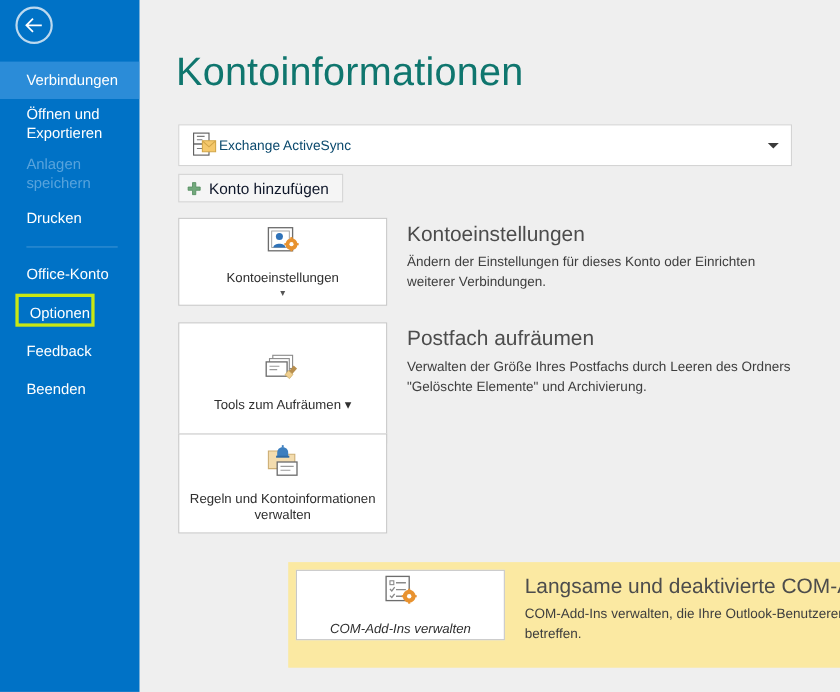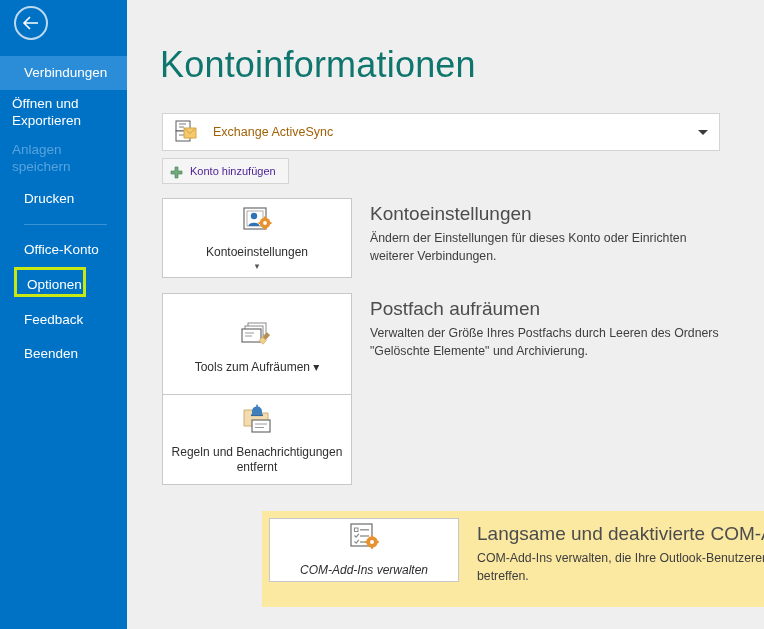--- a/index.html
+++ b/index.html
@@ -48,21 +48,20 @@
     font-size: 13.5px;
     white-space: nowrap;
     cursor: pointer;
   }
   .nav-item.two-line {
     height: 46px;
     line-height: 17px;
     padding-top: 5px;
     white-space: normal;
     padding-right: 6px;
-    padding-left: 12px;
   }
   .nav-item.selected { background: #2b8cd8; }
   .nav-item.disabled { color: #57a3dc; cursor: default; }
   .nav-sep {
     margin: 8px 20px 8px 24px;
     height: 1px;
     background: #3b92d4;
   }
   .nav-item.boxed {
     margin-left: 14px;
@@ -92,44 +91,44 @@
   .account-select {
     position: absolute; left: 35px; top: 113px;
     width: 558px; height: 38px;
     background: #ffffff;
     border: 1px solid #d4d4d4;
     display: flex; align-items: center;
     cursor: pointer;
   }
   .account-icon { margin-left: 10px; width: 26px; height: 26px; flex: 0 0 auto; }
   .account-name {
-    margin-left: 14px;
+    margin-left: 0;
     font-size: 12.5px;
-    color: #a16207;
+    color: #0c4a6e;
   }
   .account-caret {
     margin-left: auto; margin-right: 11px;
     width: 0; height: 0;
     border-left: 5px solid transparent;
     border-right: 5px solid transparent;
     border-top: 5px solid #3a3a3a;
   }
 
   
   .add-account {
     position: absolute; left: 35px; top: 158px;
     height: 26px;
     background: #f5f5f5;
     border: 1px solid #d4d4d4;
     display: inline-flex; align-items: center;
     padding: 0 12px 0 7px;
     cursor: pointer;
   }
   .plus-icon { width: 13px; height: 13px; margin-right: 7px; flex: 0 0 auto;}
-  .add-account-label { font-size: 11px; color: #4c1d95; }
+  .add-account-label { font-size: 14px; color: #0f172a; }
 
   
   .row {
     position: absolute;
     left: 35px;
     width: 558px;
     display: flex;
   }
   .row.highlight { background: #fbe9a2; }
   .tile {
@@ -317,21 +316,21 @@
           <svg width="34" height="30" viewBox="0 0 34 30">
             <path d="M4 6 L13 6 L15 9 L28 9 L28 22 L4 22 Z" fill="#f3dcae" stroke="#cdae74" stroke-width="1"></path>
             <path d="M17 2.5 C13.8 2.5 12 4.6 12 7.6 L12 10.5 L22 10.5 L22 7.6 C22 4.6 20.2 2.5 17 2.5 Z" fill="#3d7fbf"></path>
             <rect x="11" y="10.3" width="12" height="1.8" fill="#2f6ba5"></rect>
             <rect x="16.2" y="0.7" width="1.7" height="2.2" fill="#3d7fbf"></rect>
             <rect x="12" y="16" width="18" height="12" fill="#ffffff" stroke="#6d6d6d" stroke-width="1.2"></rect>
             <line x1="15" y1="20" x2="27" y2="20" stroke="#9a9a9a" stroke-width="1"></line>
             <line x1="15" y1="23.5" x2="24" y2="23.5" stroke="#9a9a9a" stroke-width="1"></line>
           </svg>
         </span>
-        <span class="tile-label">Regeln und Benachrichtigungen entfernt</span>
+        <span class="tile-label">Regeln und Kontoinformationen verwalten</span>
       </div>
     </div>
 
     <div class="row highlight" id="row-addins">
       <div class="tile">
         <span class="tile-icon">
           <svg width="32" height="30" viewBox="0 0 32 30">
             <rect x="3" y="2" width="21" height="22" fill="#ffffff" stroke="#6d6d6d" stroke-width="1.2"></rect>
             <rect x="6.5" y="6" width="3.5" height="3.5" fill="none" stroke="#8a8a8a" stroke-width="1"></rect>
             <line x1="12" y1="7.8" x2="21" y2="7.8" stroke="#8a8a8a" stroke-width="1.3"></line>

